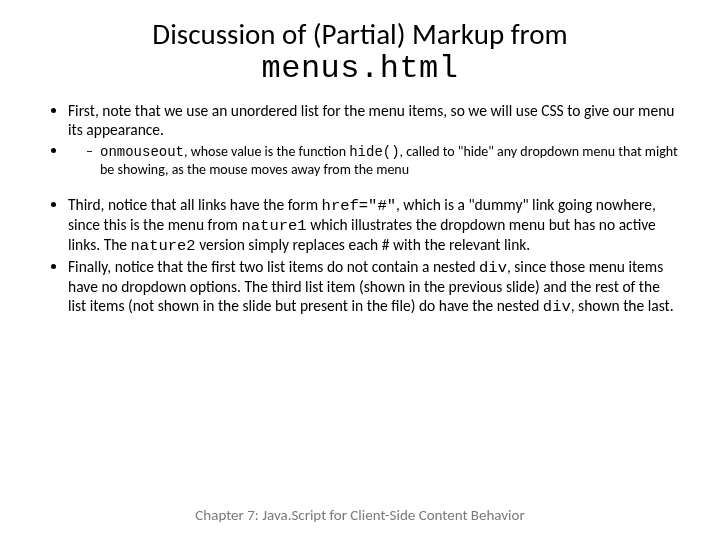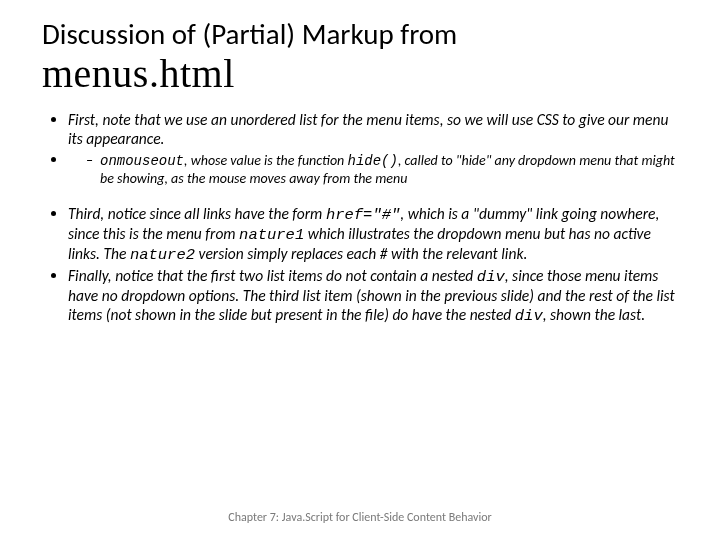--- a/index.html
+++ b/index.html
@@ -6,35 +6,35 @@
   body {
     width: 720px;
     height: 540px;
     background: #fff;
     font-family: Calibri, 'Segoe UI', Arial, sans-serif;
     color: #000;
     padding: 18px 42px 0 42px;
     position: relative;
   }
   .title {
+    text-align: center;
     font-size: 29px;
     line-height: 1.15;
     margin-bottom: 14px;
   }
   .title .code {
-    font-family: Liberation Serif, serif;
-    font-size: 40px;
+    font-family: Liberation Mono, monospace;
+    font-size: 32px;
     letter-spacing: 0.5px;
   }
   ul.outer {
     list-style: disc;
     padding-left: 26px;
     font-size: 15.5px;
     line-height: 1.22;
-    font-style: italic;
   }
   ul.outer > li { margin-bottom: 2px; }
   ul.inner {
     list-style: none;
     padding-left: 18px;
     font-size: 14px;
     line-height: 1.22;
     margin-top: 2px;
     margin-bottom: 18px;
   }
@@ -51,36 +51,36 @@
   }
   .mono {
     font-family: 'Courier New', Courier, monospace;
   }
   .footer {
     position: absolute;
     bottom: 16px;
     left: 0;
     right: 0;
     text-align: center;
-    font-size: 12px;
+    font-size: 15px;
     color: #7a7a7a;
   }
 </style>
 </head>
 <body>
 
 <div class="title">
   <span>Discussion of (Partial) Markup from</span><br>
   <span class="code">menus.html</span>
 </div>
 
 <ul class="outer">
   <li><span>First, note that we use an unordered list for the menu items, so we will use CSS to give our menu its appearance.</span></li>
   <li>
     <ul class="inner">
       <li><span class="mono">onmouseout</span><span>, whose value is the function </span><span class="mono">hide()</span><span>, called to "hide" any dropdown menu that might be showing, as the mouse moves away from the menu</span></li>
     </ul>
   </li>
-  <li><span>Third, notice since all links have the form </span><span class="mono">href="#"</span><span>, which is a "dummy" link going nowhere, since this is the menu from </span><span class="mono">nature1</span><span> which illustrates the dropdown menu but has no active links. The </span><span class="mono">nature2</span><span> version simply replaces each # with the relevant link.</span></li>
+  <li><span>Third, notice that all links have the form </span><span class="mono">href="#"</span><span>, which is a "dummy" link going nowhere, since this is the menu from </span><span class="mono">nature1</span><span> which illustrates the dropdown menu but has no active links. The </span><span class="mono">nature2</span><span> version simply replaces each # with the relevant link.</span></li>
   <li><span>Finally, notice that the first two list items do not contain a nested </span><span class="mono">div</span><span>, since those menu items have no dropdown options. The third list item (shown in the previous slide) and the rest of the list items (not shown in the slide but present in the file) do have the nested </span><span class="mono">div</span><span>, shown the last.</span></li>
 </ul>
 
 <div class="footer">Chapter 7: Java.Script for Client-Side Content Behavior</div>
 
 </body></html>

